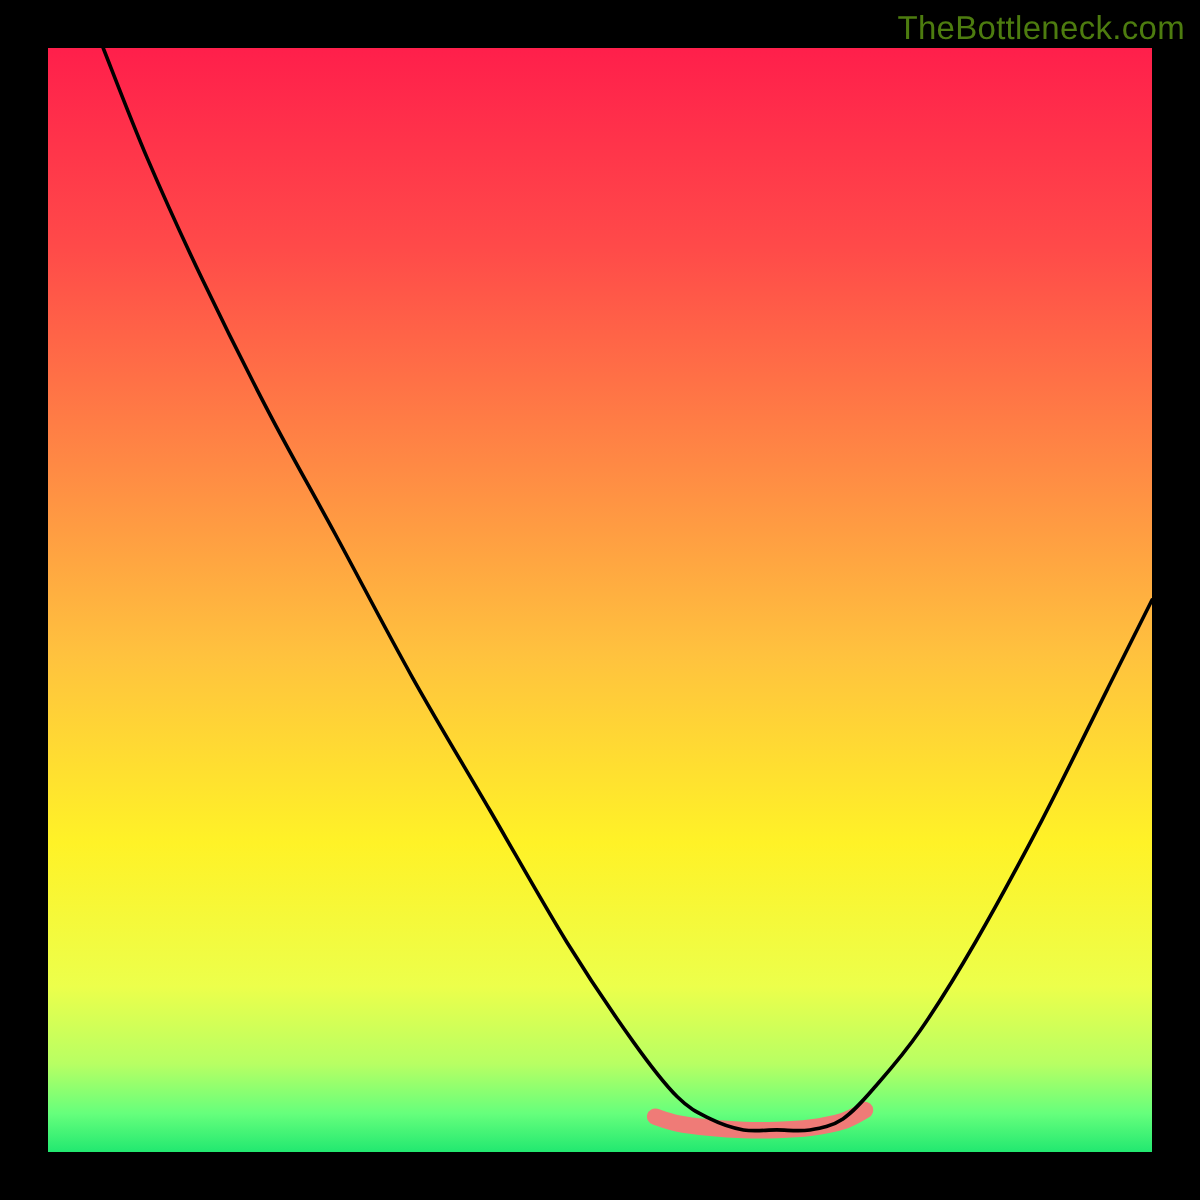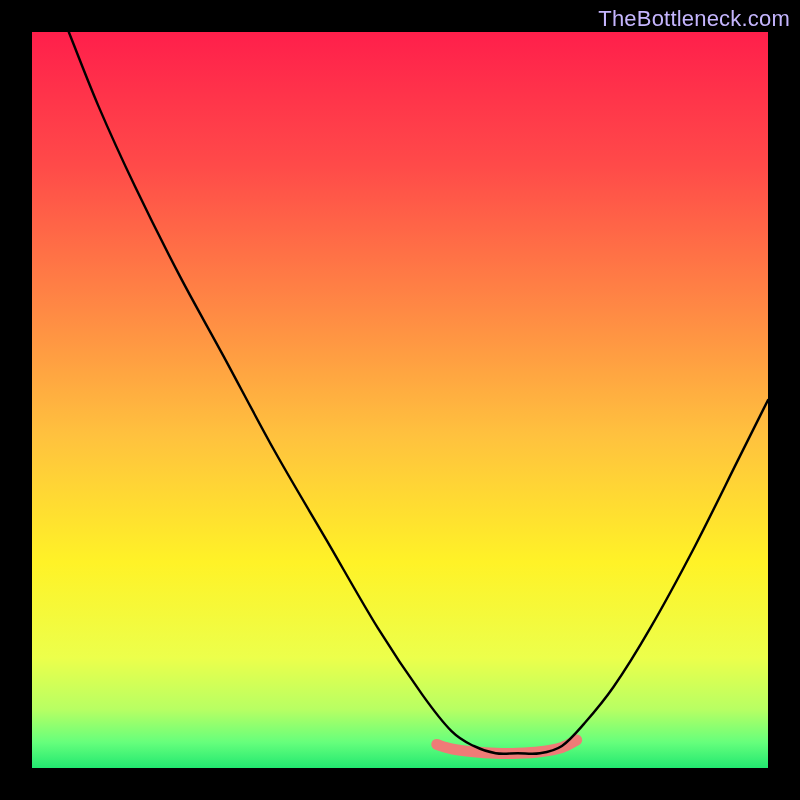--- a/index.html
+++ b/index.html
@@ -39,21 +39,21 @@
     top: 0;
     width: 100%;
     height: 100%;
   }
   .watermark {
     position: absolute;
     top: 6px;
     right: 10px;
     font-family: Arial, Helvetica, sans-serif;
     font-size: 22px;
-    color: #c4b5fd;
+    color: #4d7c0f;
     font-weight: 500;
     letter-spacing: 0.2px;
   }
 </style>
 </head>
 <body>
 
 <div class="frame">
   <div class="plot">
     <svg class="gradient" viewBox="0 0 736 736" preserveAspectRatio="none">

